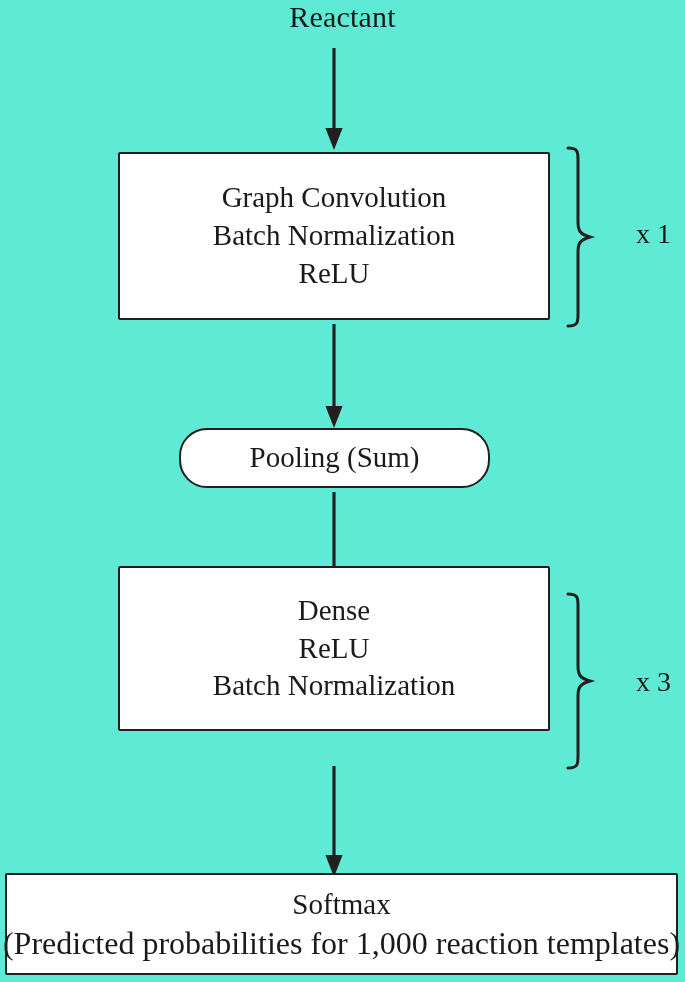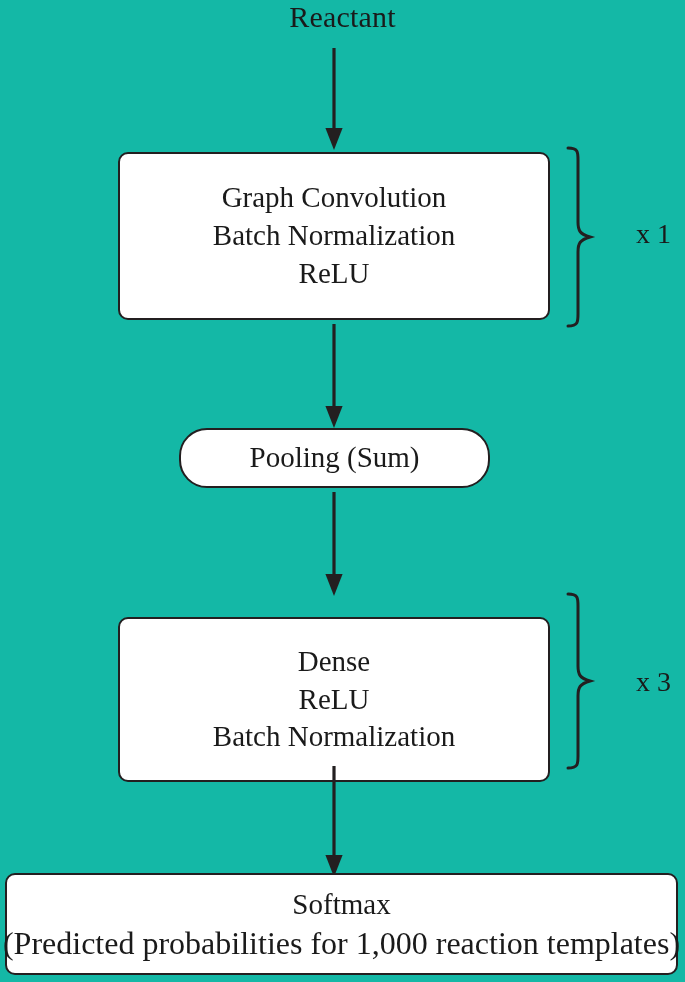--- a/index.html
+++ b/index.html
@@ -4,41 +4,41 @@
 <style>
   html, body {
     margin: 0;
     padding: 0;
     background: #ffffff;
   }
   #canvas {
     position: relative;
     width: 685px;
     height: 982px;
-    background: #14b8a6;
+    background: #5eead4;
     font-family: "Liberation Serif", "DejaVu Serif", serif;
     color: #1a1a1a;
     overflow: hidden;
   }
   .node-label {
     position: absolute;
     text-align: center;
     color: #1a1a1a;
     white-space: nowrap;
     line-height: 1.0;
   }
   .title-text {
     font-size: 30px;
     letter-spacing: 0.2px;
   }
   .box {
     position: absolute;
     box-sizing: border-box;
     border: 2.6px solid #231f20;
-    border-radius: 10px;
+    border-radius: 2px;
     background: #ffffff;
     display: flex;
     flex-direction: column;
     align-items: center;
     justify-content: center;
   }
   .box .line {
     font-size: 29px;
     line-height: 1.31;
     white-space: nowrap;
@@ -97,21 +97,21 @@
 
   <div class="box small-radius" style="left:179px; top:428px; width:311px; height:60px;">
     <div class="line">Pooling (Sum)</div>
   </div>
 
   <svg class="arrow-svg" style="left:318px; top:490px;" width="32" height="110" viewBox="0 0 32 110">
     <line x1="16" y1="2" x2="16" y2="88" stroke="#231f20" stroke-width="3.2"></line>
     <polygon points="16,106 7.4,84 24.6,84" fill="#231f20"></polygon>
   </svg>
 
-  <div class="box" style="left:118px; top:617px; width:432px; height:165px;">
+  <div class="box" style="left:118px; top:566px; width:432px; height:165px;">
     <div class="line">Dense</div>
     <div class="line">ReLU</div>
     <div class="line">Batch Normalization</div>
   </div>
 
   <svg class="brace-svg" style="left:560px; top:592px;" width="48" height="178" viewBox="0 0 48 178">
     <path d="M 8 2
              C 18 2, 18 6, 18 14
              L 18 74
              C 18 83, 20 86, 30 89

